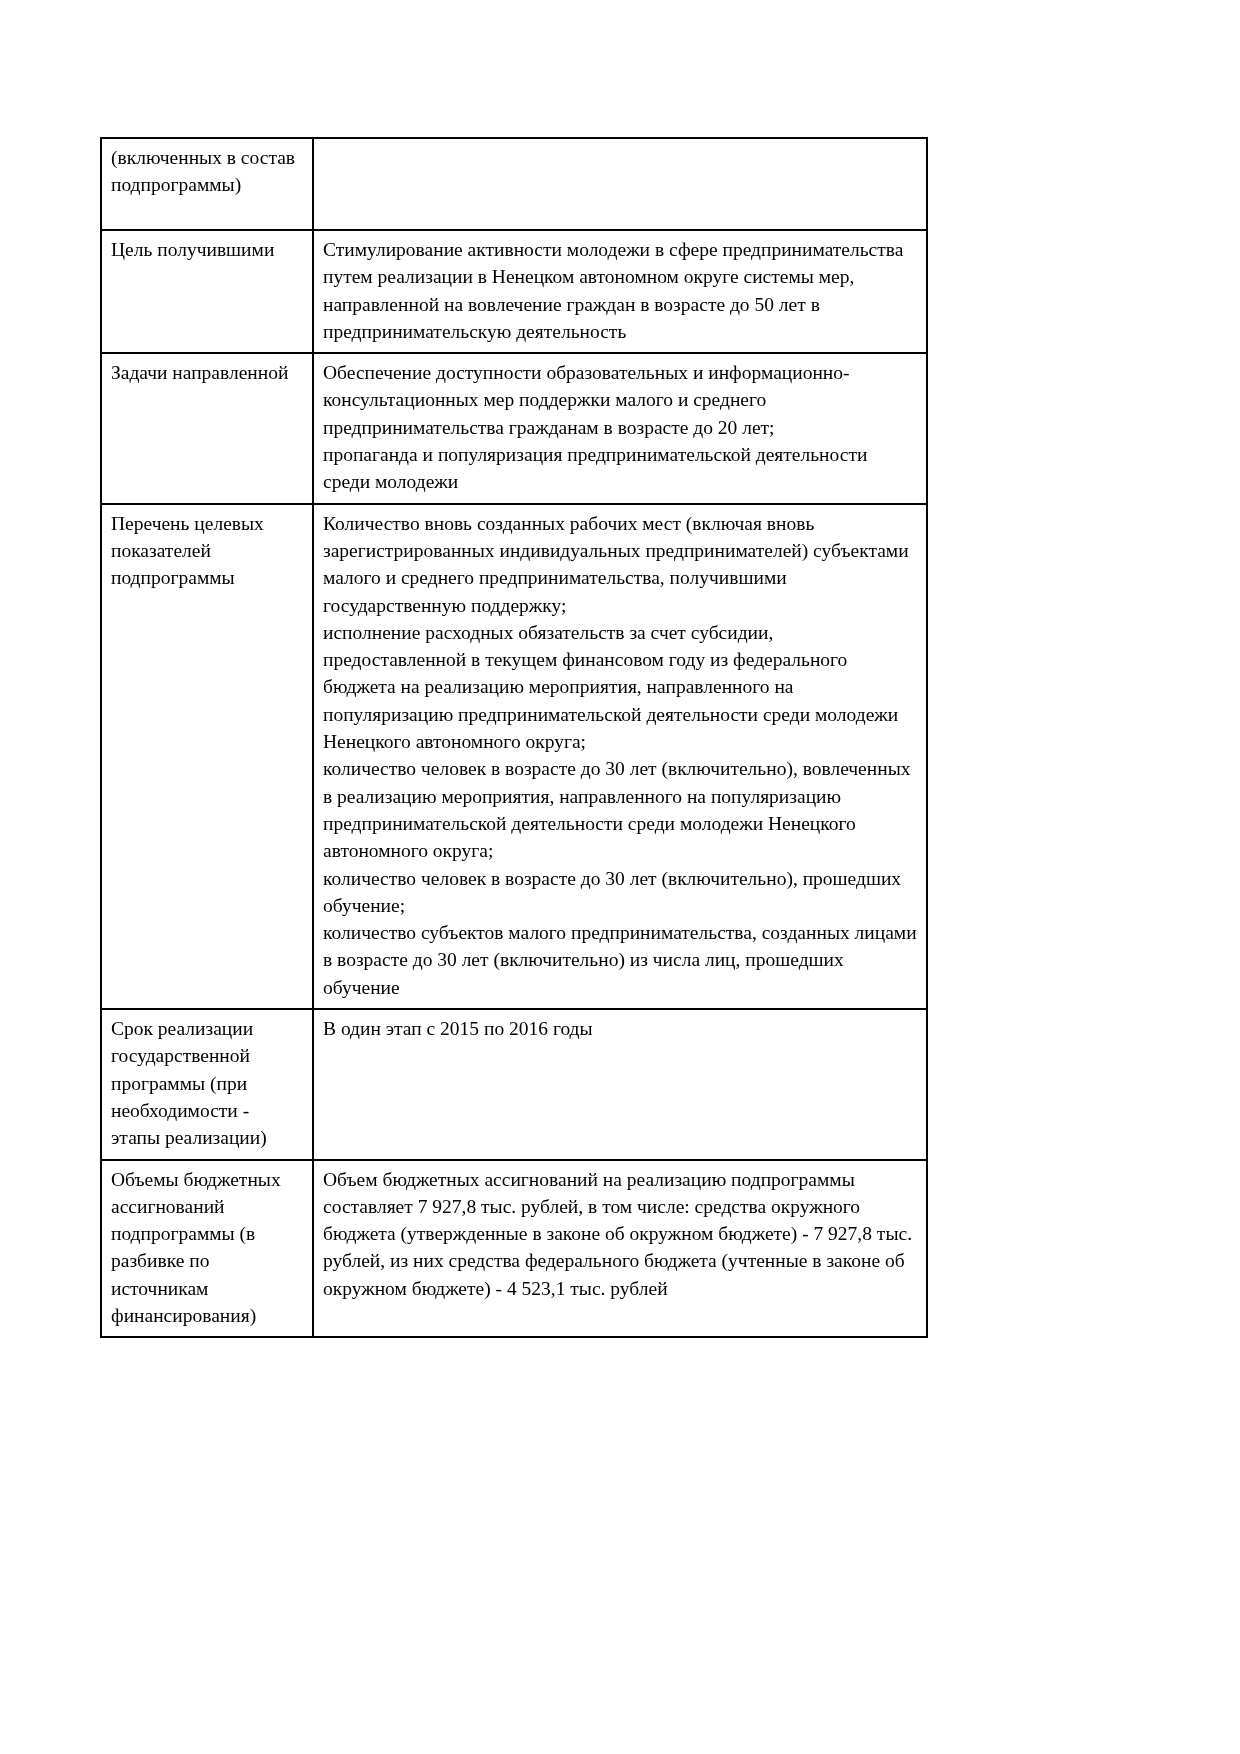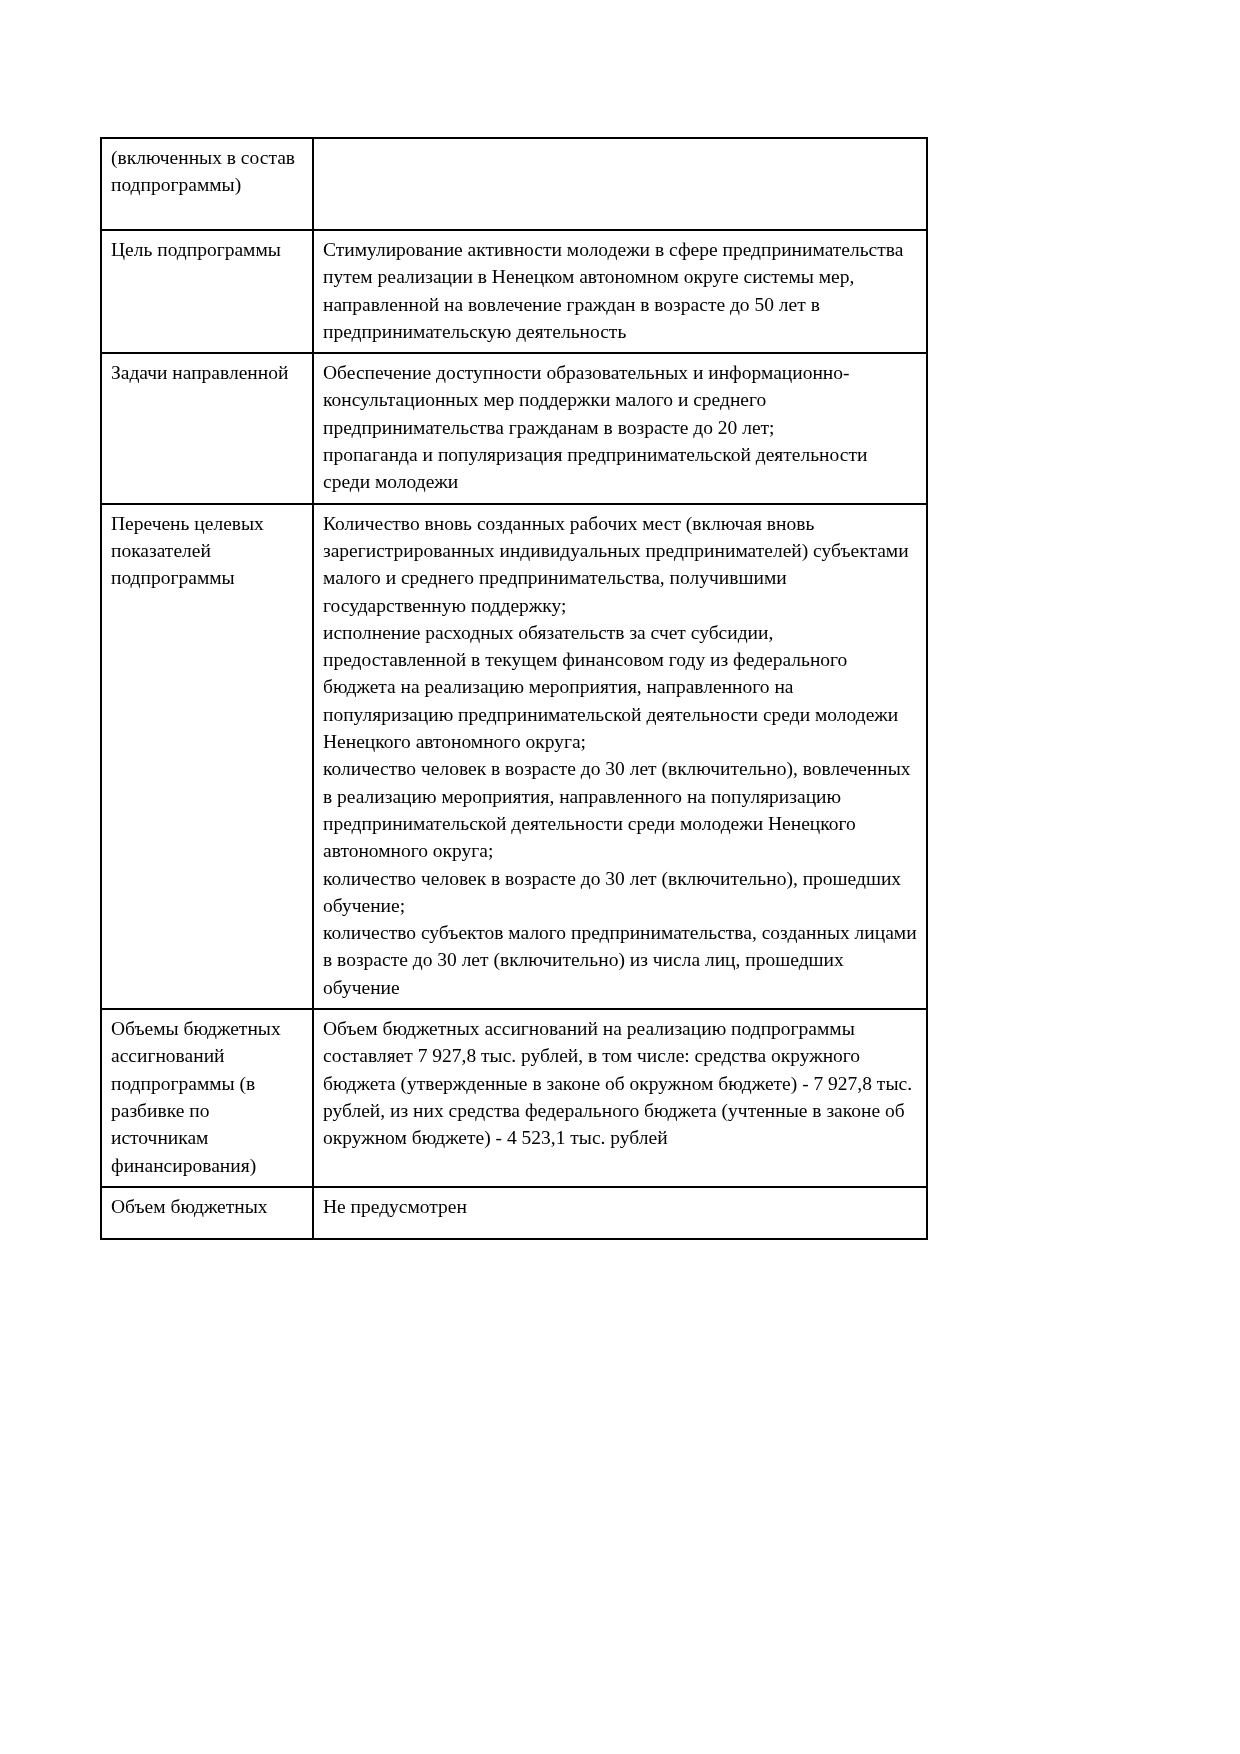--- a/index.html
+++ b/index.html
@@ -41,39 +41,39 @@
 <body>
 
 <div class="page">
   <table class="doc-table">
     <tbody>
       <tr class="doc-row row-head">
         <td class="label-cell">(включенных в состав подпрограммы)</td>
         <td class="value-cell"></td>
       </tr>
       <tr class="doc-row">
-        <td class="label-cell">Цель подпрограммы</td>
+        <td class="label-cell">Цель получившими</td>
         <td class="value-cell">Стимулирование активности молодежи в сфере предпринимательства путем реализации в Ненецком автономном округе системы мер, направленной на вовлечение граждан в возрасте до 50 лет в предпринимательскую деятельность</td>
       </tr>
       <tr class="doc-row">
         <td class="label-cell">Задачи направленной</td>
         <td class="value-cell">Обеспечение доступности образовательных и информационно-консультационных мер поддержки малого и среднего предпринимательства гражданам в возрасте до 20 лет;
 пропаганда и популяризация предпринимательской деятельности среди молодежи</td>
       </tr>
       <tr class="doc-row">
         <td class="label-cell">Перечень целевых показателей подпрограммы</td>
         <td class="value-cell">Количество вновь созданных рабочих мест (включая вновь зарегистрированных индивидуальных предпринимателей) субъектами малого и среднего предпринимательства, получившими государственную поддержку;
 исполнение расходных обязательств за счет субсидии, предоставленной в текущем финансовом году из федерального бюджета на реализацию мероприятия, направленного на популяризацию предпринимательской деятельности среди молодежи Ненецкого автономного округа;
 количество человек в возрасте до 30 лет (включительно), вовлеченных в реализацию мероприятия, направленного на популяризацию предпринимательской деятельности среди молодежи Ненецкого автономного округа;
 количество человек в возрасте до 30 лет (включительно), прошедших обучение;
 количество субъектов малого предпринимательства, созданных лицами в возрасте до 30 лет (включительно) из числа лиц, прошедших обучение</td>
       </tr>
       <tr class="doc-row">
+        <td class="label-cell">Срок реализации государственной программы (при необходимости - этапы реализации)</td>
+        <td class="value-cell">В один этап с 2015 по 2016 годы</td>
+      </tr>
+      <tr class="doc-row">
         <td class="label-cell">Объемы бюджетных ассигнований подпрограммы (в разбивке по источникам финансирования)</td>
         <td class="value-cell">Объем бюджетных ассигнований на реализацию подпрограммы составляет 7 927,8 тыс. рублей, в том числе: средства окружного бюджета (утвержденные в законе об окружном бюджете) - 7 927,8 тыс. рублей, из них средства федерального бюджета (учтенные в законе об окружном бюджете) - 4 523,1 тыс. рублей</td>
-      </tr>
-      <tr class="doc-row row-tail">
-        <td class="label-cell">Объем бюджетных</td>
-        <td class="value-cell">Не предусмотрен</td>
       </tr>
     </tbody>
   </table>
 </div>
 
 </body></html>

